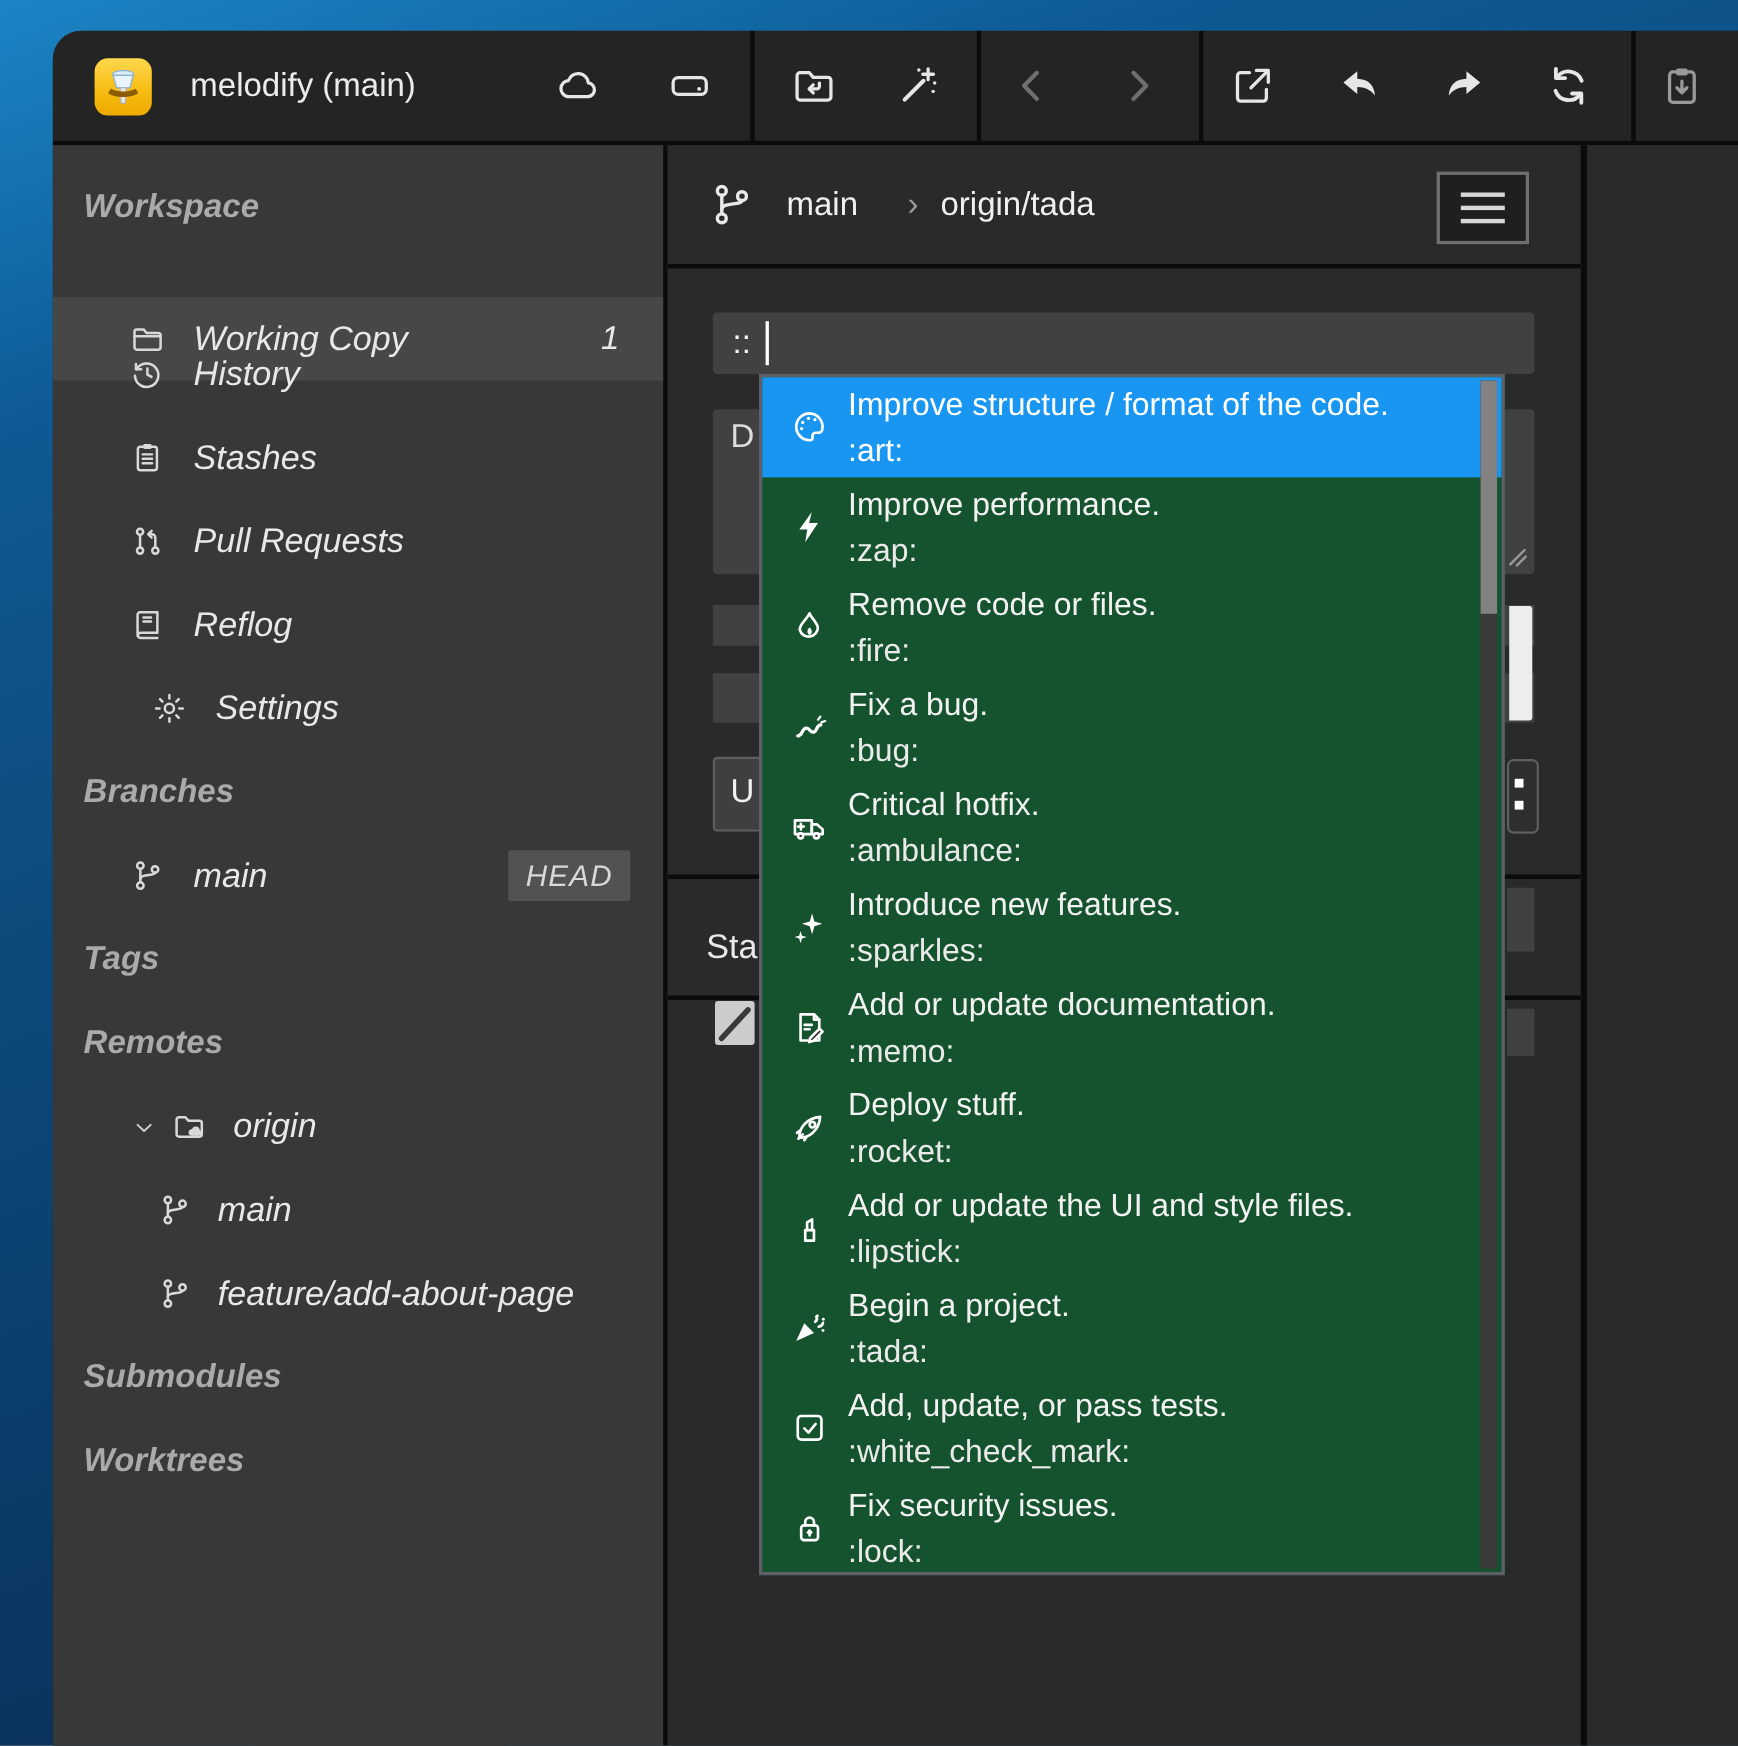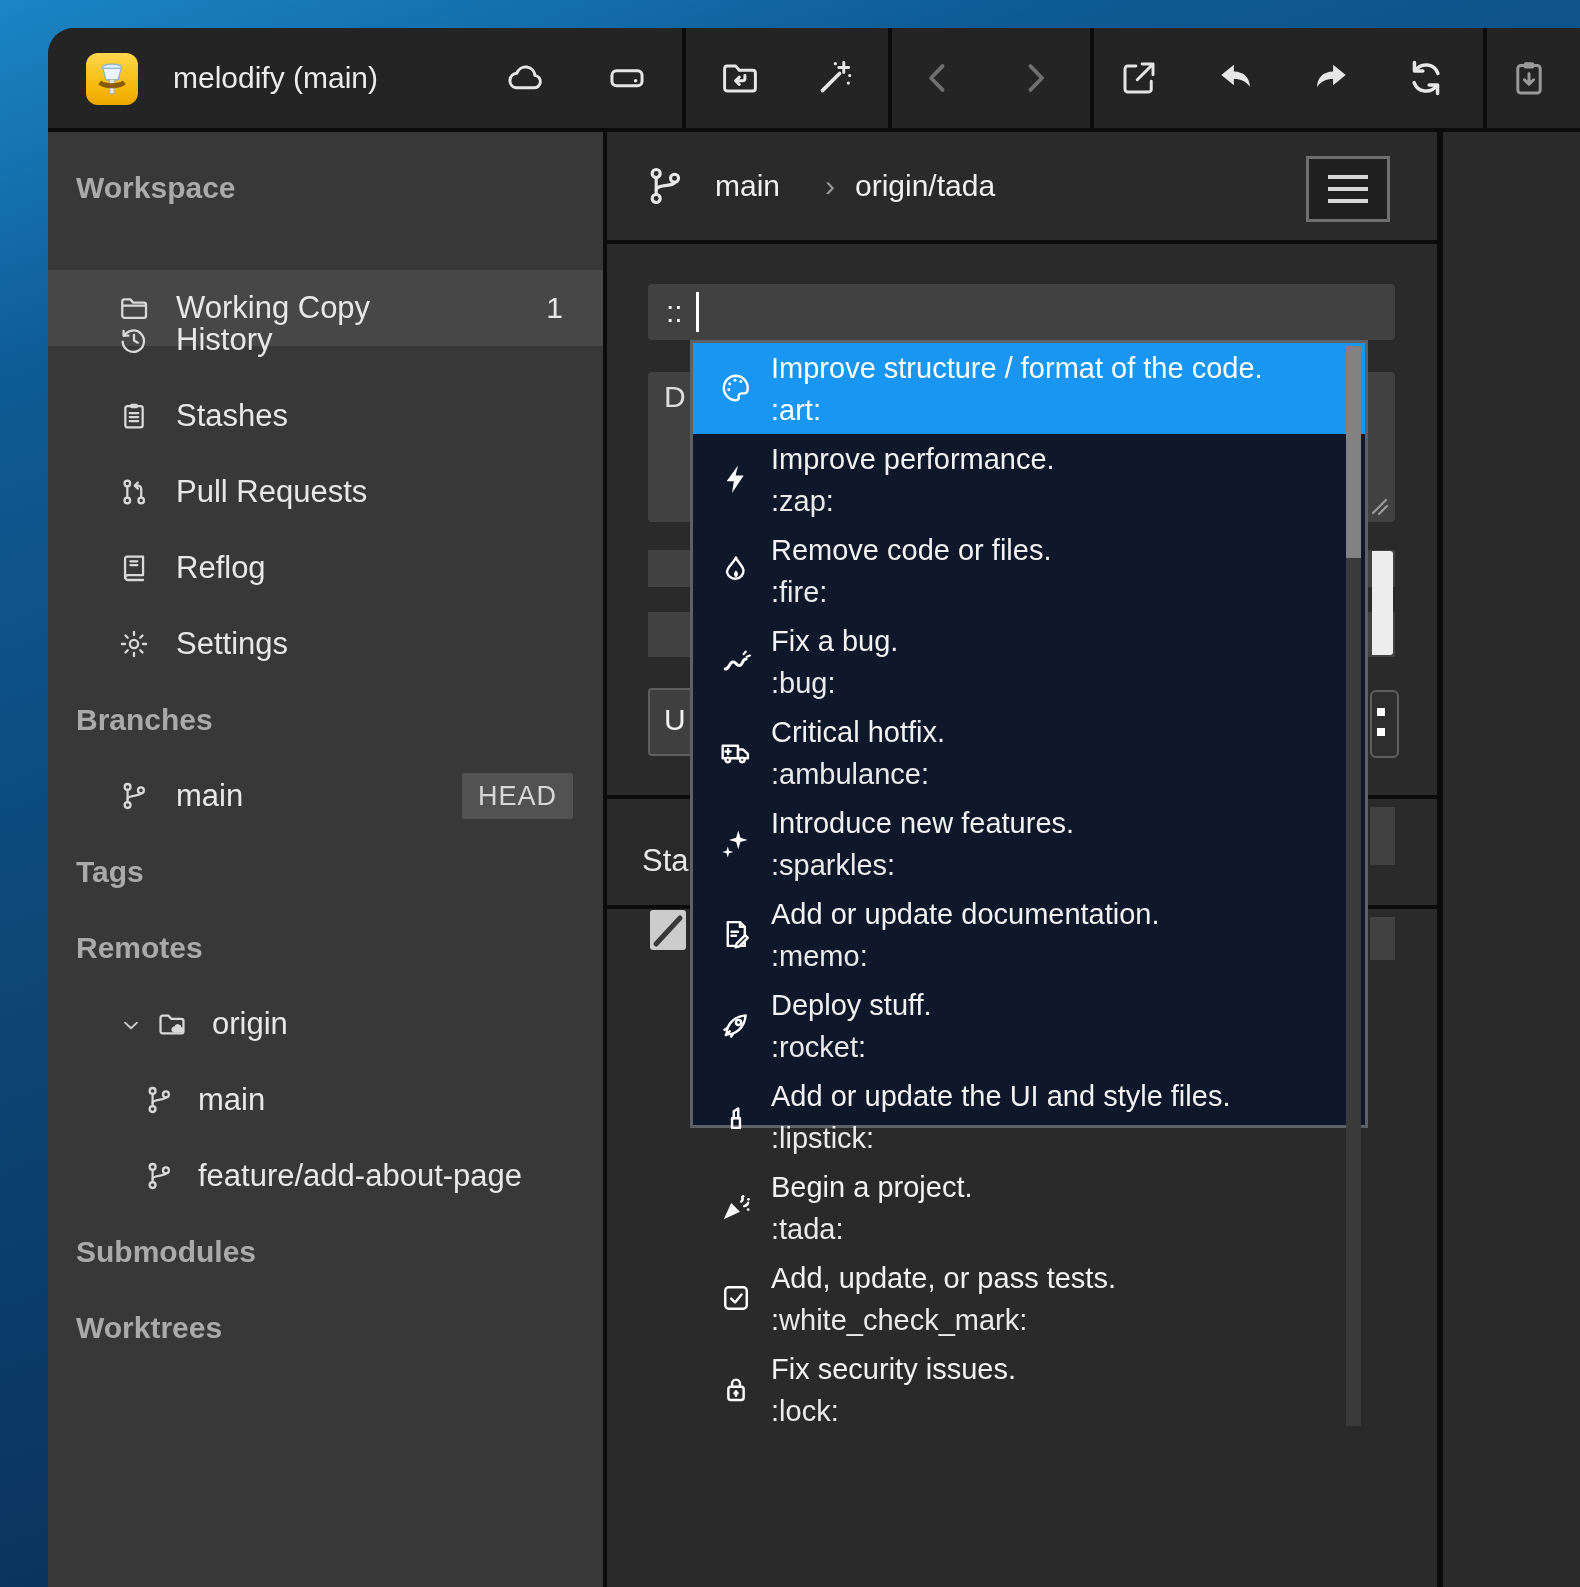--- a/index.html
+++ b/index.html
@@ -18,21 +18,21 @@
   .app-icon{position:absolute;left:38px;top:25px;width:52px;height:52px;border-radius:12px;
     background:linear-gradient(180deg,#ffd84d 0%,#f7bb10 60%,#eda900 100%);display:flex;align-items:center;justify-content:center;}
   .app-icon svg{width:44px;height:44px;}
   .win-title{position:absolute;left:125px;top:0;height:100px;line-height:100px;font-size:30px;color:#ececec;}
   .tb-btn{position:absolute;top:22px;width:56px;height:56px;display:flex;align-items:center;justify-content:center;color:#e6e6e6;}
   .tb-btn svg{width:42px;height:42px;}
   .tb-btn.disabled{color:#6f6f6f;}
   .tb-btn.muted{color:#9a9a9a;}
   .tb-div{position:absolute;top:0;width:4px;height:100px;background:#0b0b0b;}
   
-  .sidebar{position:absolute;left:0;top:104px;width:555px;height:1455px;background:#383838;}
+  .sidebar{position:absolute;left:0;top:104px;width:555px;height:1455px;background:#383838;font-style:italic;}
   .v-div{position:absolute;top:104px;width:4px;height:1455px;background:#0b0b0b;}
   .sb-row{position:absolute;left:0;width:555px;height:76px;}
   .sb-row.selected{background:#474747;margin-top:44px;}
   .sb-header{position:absolute;left:28px;top:0;height:76px;line-height:76px;font-size:30px;font-weight:bold;color:#aaaaaa;}
   .sb-icon{position:absolute;top:22px;width:32px;height:32px;color:#d9d9d9;}
   .sb-icon svg{width:32px;height:32px;}
   .sb-chevron{position:absolute;left:26px;top:26px;width:26px;height:26px;color:#cfcfcf;}
   .sb-chevron svg{width:26px;height:26px;}
   .sb-label{position:absolute;top:0;height:76px;line-height:76px;font-size:31px;color:#e8e8e8;white-space:nowrap;}
   .sb-badge{position:absolute;right:40px;top:0;height:76px;line-height:76px;font-size:30px;color:#e8e8e8;}
@@ -58,21 +58,21 @@
   .white-frag{position:absolute;left:765px;top:419px;width:21px;height:104px;background:#ededed;border-radius:0 3px 3px 0;}
   .u-btn{position:absolute;left:41px;top:556px;width:130px;height:64px;background:#3f3f3f;border:2px solid #5f5f5f;border-radius:4px;}
   .u-btn .val{position:absolute;left:14px;top:0;height:60px;line-height:60px;font-size:30px;color:#f2f2f2;}
   .emoji-frag{position:absolute;left:763px;top:558px;width:25px;height:64px;background:#2e2e2e;border:2px solid #5f5f5f;border-radius:6px;}
   .emoji-frag .dot{position:absolute;left:5px;width:8px;height:8px;background:#fff;}
   .sta-label{position:absolute;left:35px;top:691px;height:76px;line-height:76px;font-size:31px;color:#e8e8e8;}
   .side-frag{position:absolute;left:763px;width:25px;background:#414141;}
   .light-frag{position:absolute;left:43px;top:778px;width:36px;height:40px;background:#cccccc;border-radius:3px;color:#333;overflow:hidden;}
   .light-frag svg{width:36px;height:40px;}
   
-  .dropdown{position:absolute;left:642px;top:312px;width:678px;height:788px;background:#0f172a;border:3px solid #5d6167;box-sizing:border-box;z-index:10;}
+  .dropdown{position:absolute;left:642px;top:312px;width:678px;height:1092px;background:#14532d;border:3px solid #5d6167;box-sizing:border-box;z-index:10;}
   .dd-item{position:absolute;left:0;width:672px;height:91px;}
   .dd-item.selected{background:#1896f2;}
   .dd-icon{position:absolute;left:26px;top:28px;width:34px;height:34px;color:#ffffff;}
   .dd-icon svg{width:34px;height:34px;}
   .dd-title{position:absolute;left:78px;top:4px;font-size:29px;line-height:43px;color:#f2f2f2;white-space:nowrap;}
   .dd-code{position:absolute;left:78px;top:46px;font-size:29px;line-height:43px;color:#eaeaea;white-space:nowrap;}
   .dd-item.selected .dd-title,.dd-item.selected .dd-code{color:#ffffff;}
   .dd-track{position:absolute;right:4px;top:3px;width:15px;height:1080px;background:#3a3a3a;}
   .dd-thumb{position:absolute;right:4px;top:3px;width:15px;height:212px;background:#828282;}
   .icon{display:inline-flex;}
@@ -242,21 +242,21 @@
         </div>
         <div class="sb-row" style="top: 398px;">
           <span class="sb-icon icon" style="left:70px">
             <svg viewBox="0 0 24 24" fill="none" stroke="currentColor" stroke-width="1.7" stroke-linecap="round" stroke-linejoin="round">
               <path d="M18.8 21H7.6a2.3 2.3 0 0 1-2.3-2.3V5.1c0-.9.7-1.6 1.6-1.6h11.9v13.9H7.6a2.3 2.3 0 0 0-2.3 2.3"></path>
               <path d="M9.3 7h5.2M9.3 9.8h5.2"></path>
             </svg>
           </span>
           <span class="sb-label" style="left:128px">Reflog</span>
         </div>
-        <div class="sb-row" style="top: 474px;">
+        <div class="sb-row" style="top: 474px; margin-left: 20px;">
           <span class="sb-icon icon" style="left:70px">
             <svg viewBox="0 0 24 24" fill="none" stroke="currentColor" stroke-width="1.7" stroke-linecap="round" stroke-linejoin="round">
               <circle cx="12" cy="12" r="3.1"></circle>
               <path d="M12 2.9v2.4M12 18.7v2.4M2.9 12h2.4M18.7 12h2.4M5.6 5.6l1.7 1.7M16.7 16.7l1.7 1.7M18.4 5.6l-1.7 1.7M7.3 16.7l-1.7 1.7"></path>
             </svg>
           </span>
           <span class="sb-label" style="left:128px">Settings</span>
         </div>
         <div class="sb-row" style="top: 550px;">
           <div class="sb-header">Branches</div>

